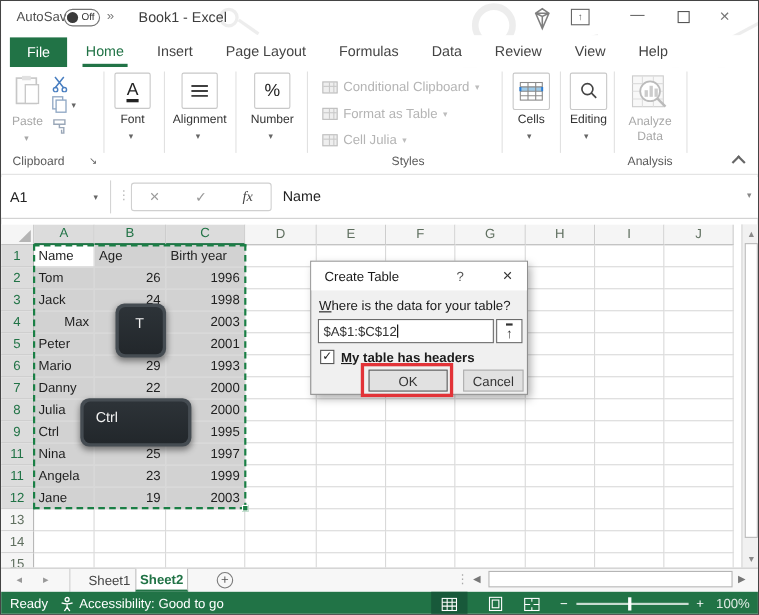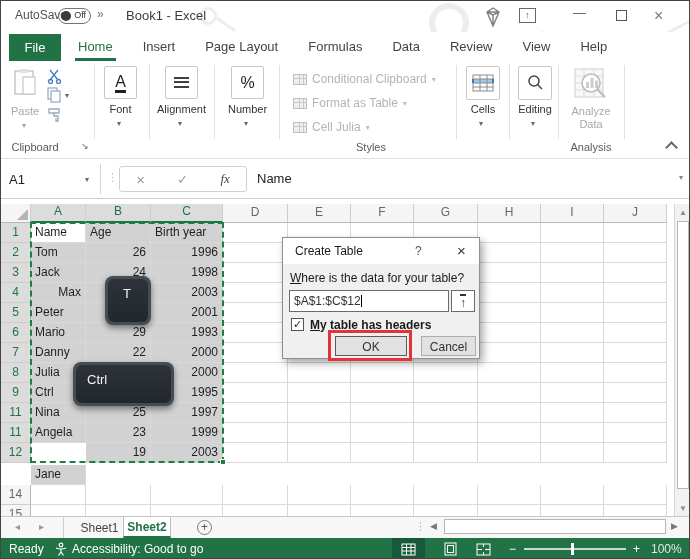--- a/index.html
+++ b/index.html
@@ -459,23 +459,36 @@
         <div class="gc" style="width: 65px;"></div>
         <div class="gc" style="width: 63px;"></div>
         <div class="gc" style="width: 63px;"></div>
         <div class="gc" style="width: 64px;"></div>
         <div class="gc" style="width: 63px;"></div>
         <div class="gc" style="width: 63px;"></div>
         <div class="gc" style="width: 63px;"></div>
       </div>
       <div class="grow">
         <div class="rh selr" style="width: 30px;">12</div>
-        <div class="gc sel" style="width: 55px; margin-top: 22px;">Jane</div>
+        <div class="gc sel" style="width: 55px;">Jane</div>
         <div class="gc sel num" style="width: 65px;">19</div>
         <div class="gc sel num" style="width: 72px;">2003</div>
+        <div class="gc" style="width: 65px;"></div>
+        <div class="gc" style="width: 63px;"></div>
+        <div class="gc" style="width: 63px;"></div>
+        <div class="gc" style="width: 64px;"></div>
+        <div class="gc" style="width: 63px;"></div>
+        <div class="gc" style="width: 63px;"></div>
+        <div class="gc" style="width: 63px;"></div>
+      </div>
+      <div class="grow">
+        <div class="rh" style="width: 30px;">13</div>
+        <div class="gc" style="width: 55px;"></div>
+        <div class="gc" style="width: 65px;"></div>
+        <div class="gc" style="width: 72px;"></div>
         <div class="gc" style="width: 65px;"></div>
         <div class="gc" style="width: 63px;"></div>
         <div class="gc" style="width: 63px;"></div>
         <div class="gc" style="width: 64px;"></div>
         <div class="gc" style="width: 63px;"></div>
         <div class="gc" style="width: 63px;"></div>
         <div class="gc" style="width: 63px;"></div>
       </div>
       <div class="grow">
         <div class="rh" style="width: 30px;">14</div>

